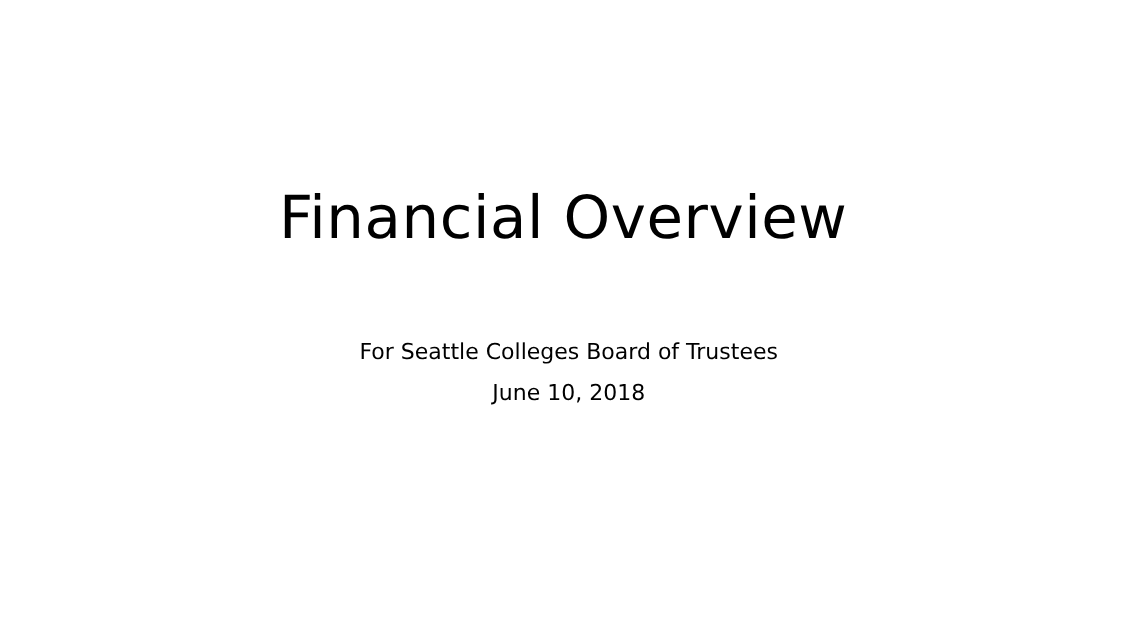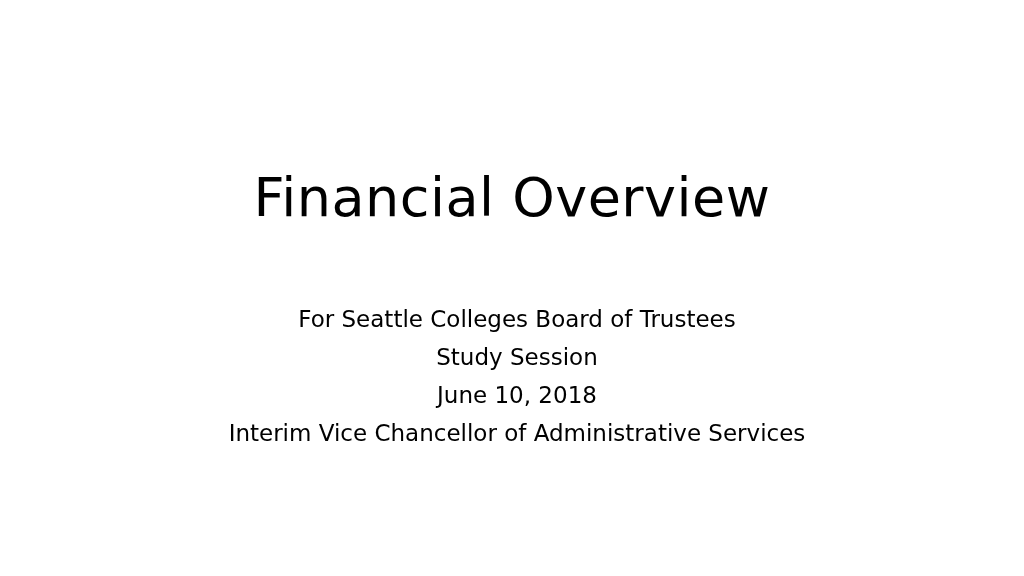--- a/index.html
+++ b/index.html
@@ -37,37 +37,35 @@
     margin: 0;
   }
   .subtitle-block {
     position: absolute;
     left: 0;
     top: 300px;
     width: 1024px;
     text-align: center;
   }
   .subtitle-line {
-    font-size: 23px;
+    font-size: 20px;
     font-weight: 400;
     line-height: 38px;
     color: #000000;
     white-space: pre;
     padding-left: 10px;
   }
 </style>
 </head>
 <body>
 
 <div class="slide">
 
   <div class="title-block">
     <h1 class="slide-title">Financial Overview</h1>
   </div>
 
   <div class="subtitle-block">
     <div class="subtitle-line">For Seattle Colleges Board of Trustees</div>
-    <div class="subtitle-line">Study Session</div>
     <div class="subtitle-line">June 10, 2018</div>
-    <div class="subtitle-line">Interim Vice Chancellor of Administrative Services</div>
   </div>
 
 </div>
 
 </body></html>

